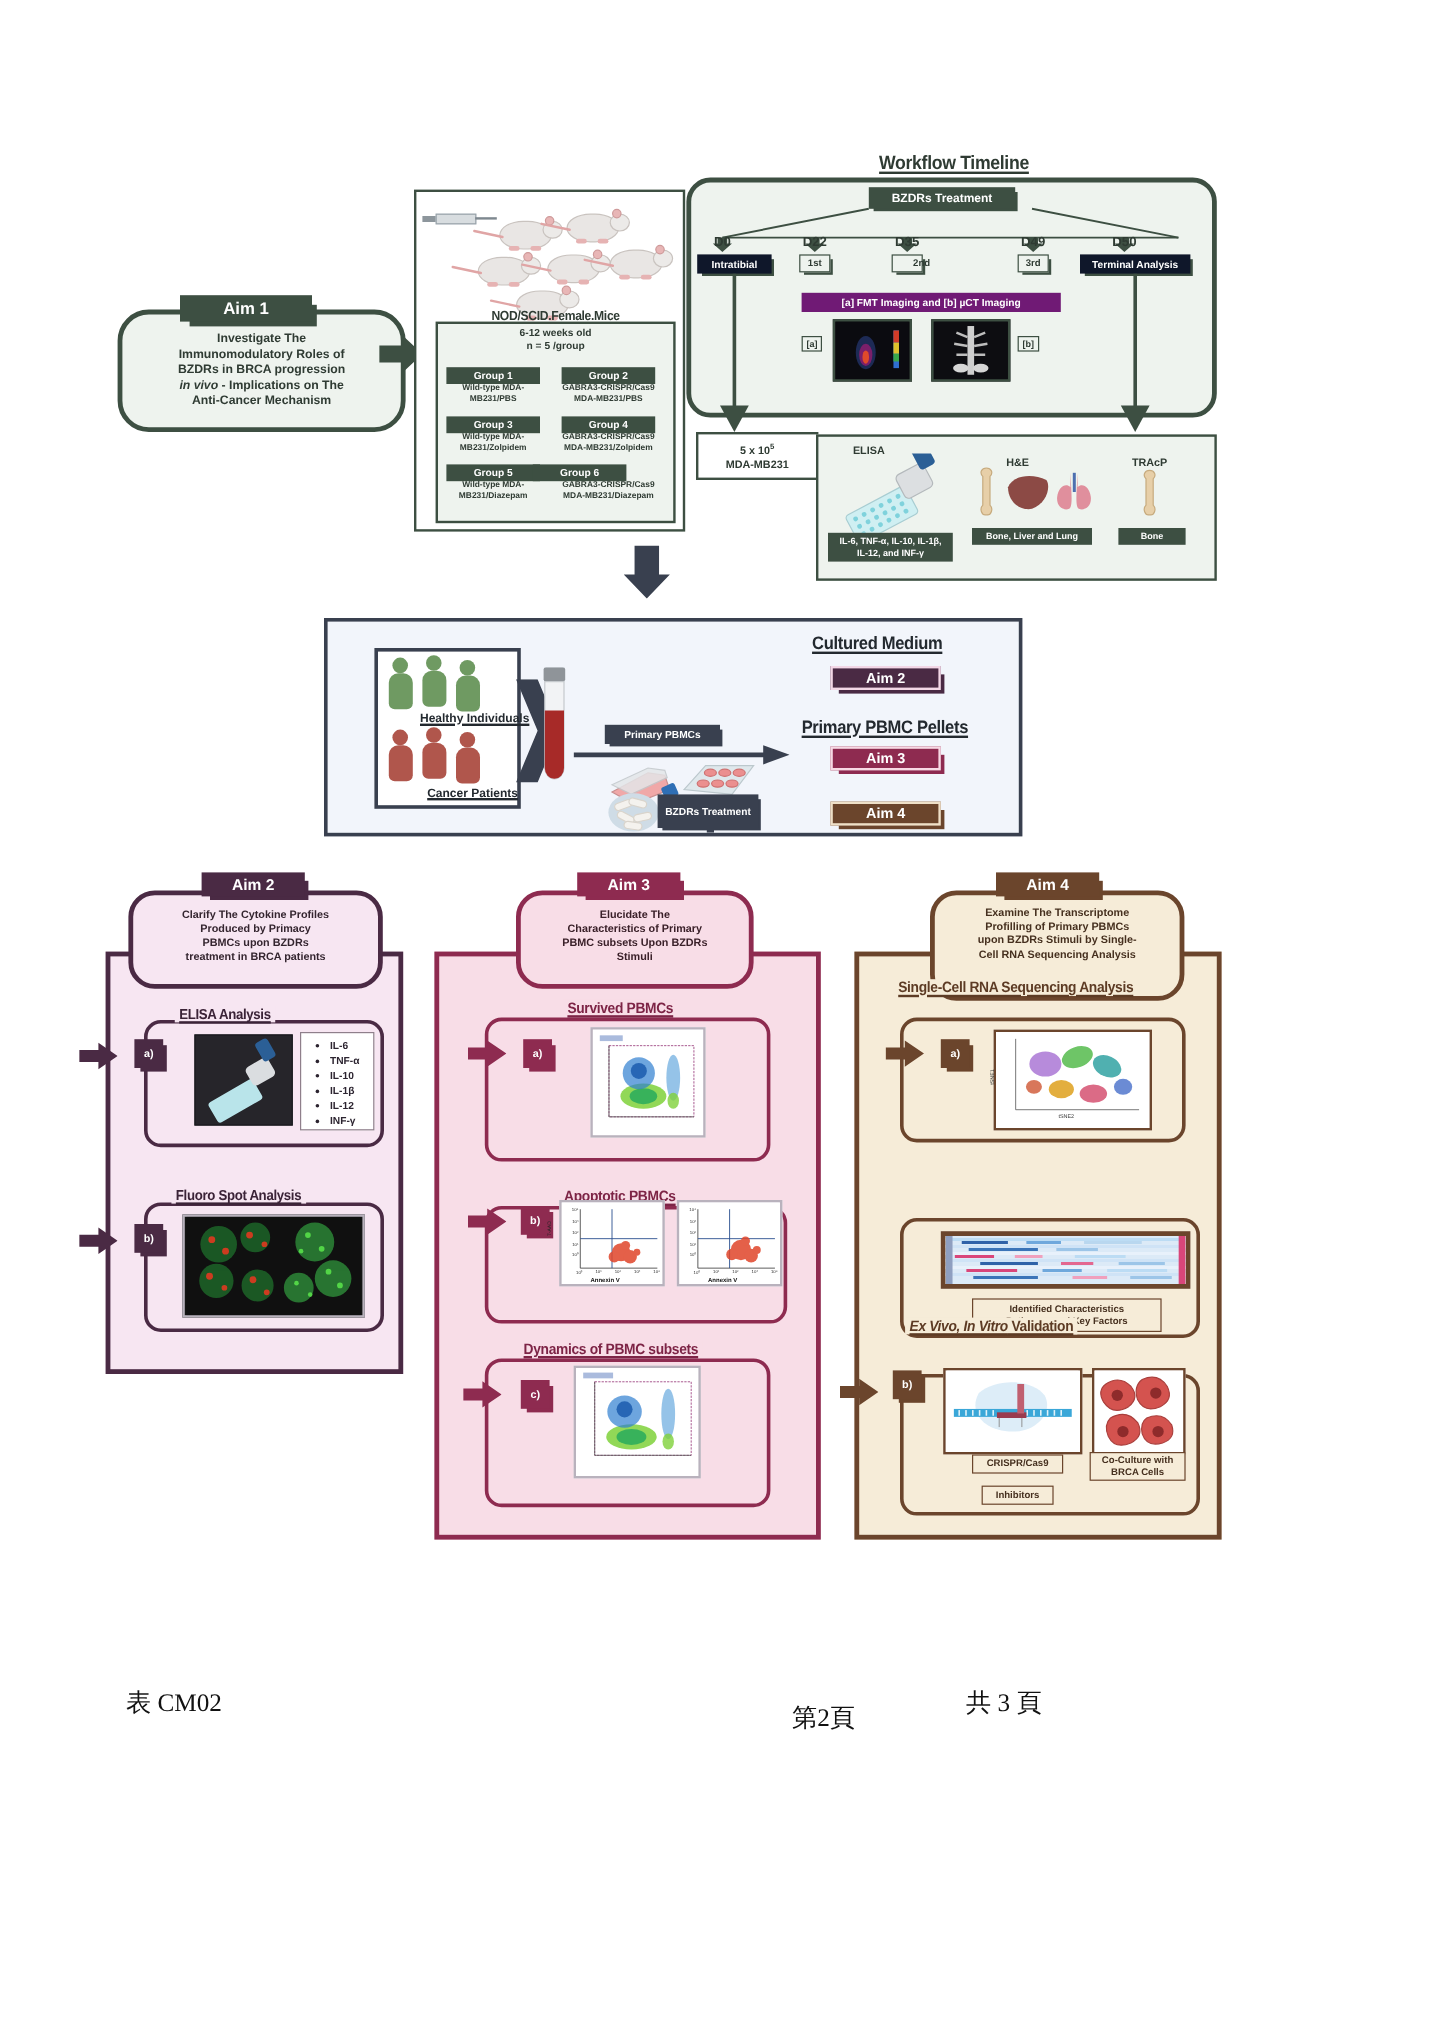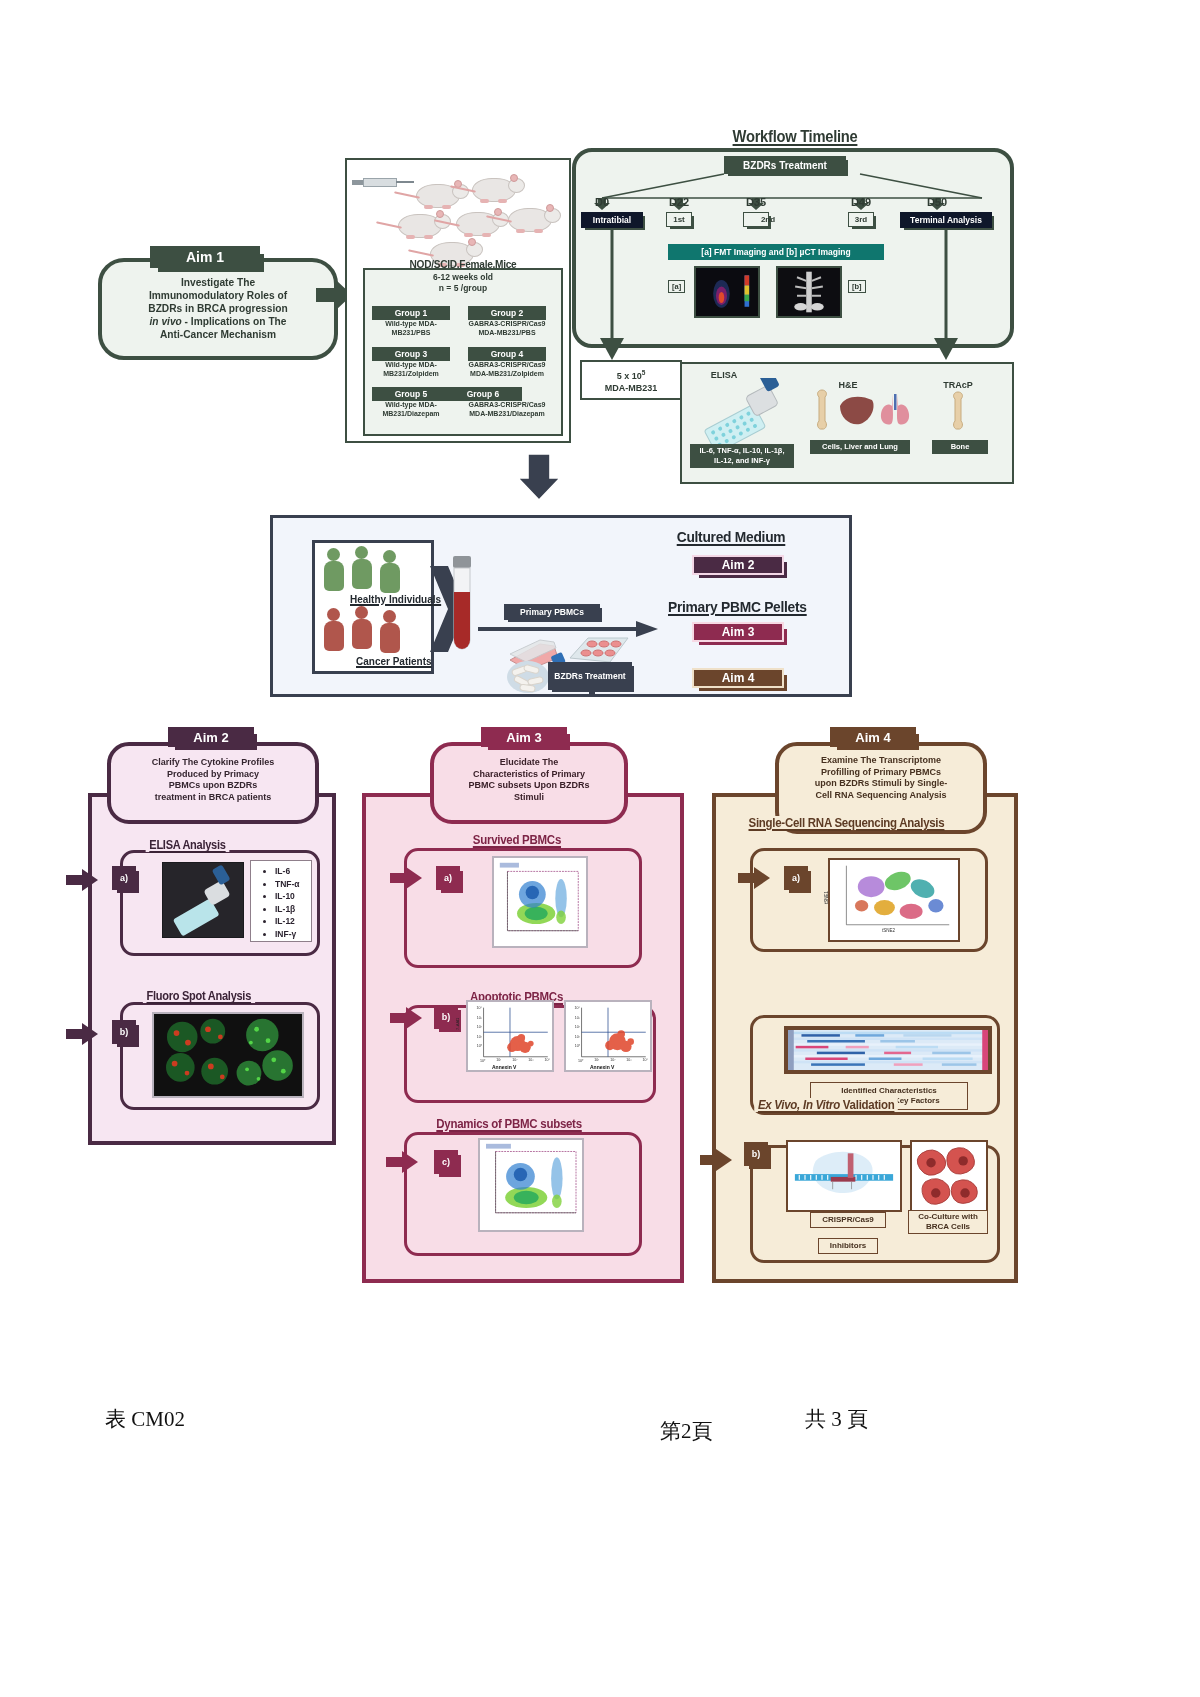--- a/index.html
+++ b/index.html
@@ -126,21 +126,21 @@
     box-shadow:3px 3px 0 -1px #3d4f42;
   }
   .tl-small {
     background:#eef3ee; color:#2f3b33; font-size:8px; font-weight:700;
     border:1.5px solid #3d4f42;
     display:flex; align-items:center; justify-content:center;
     box-shadow:3px 3px 0 -1px #3d4f42;
   }
   #img-band {
     left:668px; top:244px; width:216px; height:16px;
-    background:#0f766e; color:#fff; font-size:8.5px; font-weight:700;
+    background:#701a75; color:#fff; font-size:8.5px; font-weight:700;
     display:flex; align-items:center; justify-content:center;
   }
   .img-frame { border:2px solid #3d4f42; background:#0e0e12; }
   .img-tag {
     background:#eef3ee; border:1.5px solid #3d4f42; font-size:7.5px;
     font-weight:700; padding:1px 3px;
   }
 
   
   #cells-box {
@@ -534,21 +534,21 @@
   <path d="M10,2 C14,2 16,6 13,9 L13,33 C16,36 14,42 10,41 C6,42 4,36 7,33 L7,9 C4,6 6,2 10,2 Z" fill="#e7cfa8" stroke="#c7ab7e"></path>
 </svg>
 <svg class="abs organ" style="left:838px;top:394px;width:38px;height:32px;" viewBox="0 0 38 32">
   <path d="M2,12 C6,2 22,0 34,6 C38,12 34,26 22,30 C12,32 2,24 2,12 Z" fill="#8c4a45"></path>
 </svg>
 <svg class="abs organ" style="left:878px;top:392px;width:34px;height:36px;" viewBox="0 0 34 36">
   <path d="M14,2 L14,14 C10,10 4,14 3,22 C2,30 8,34 13,32 C16,30 15,20 14,2 Z" fill="#e08f9d"></path>
   <path d="M20,2 L20,14 C24,10 30,14 31,22 C32,30 26,34 21,32 C18,30 19,20 20,2 Z" fill="#e08f9d"></path>
   <rect x="16" y="2" width="2.5" height="16" fill="#4e6fb0"></rect>
 </svg>
-<div class="abs assay-band" style="left:810px;top:440px;width:100px;">Cells, Liver and Lung</div>
+<div class="abs assay-band" style="left:810px;top:440px;width:100px;">Bone, Liver and Lung</div>
 
 <div class="abs assay-lbl" style="left:932px;top:380px;width:52px;">TRAcP</div>
 <svg class="abs organ" style="left:948px;top:390px;width:22px;height:42px;" viewBox="0 0 22 42">
   <path d="M10,2 C14,2 16,6 13,9 L13,31 C16,34 14,40 10,39 C6,40 4,34 7,31 L7,9 C4,6 6,2 10,2 Z" fill="#e7cfa8" stroke="#c7ab7e"></path>
 </svg>
 <div class="abs assay-band" style="left:932px;top:440px;width:56px;">Bone</div>
 
 <svg class="abs" id="big-arrow" viewBox="0 0 46 50">
   <path d="M12,2 L34,2 L34,26 L44,26 L23,48 L2,26 L12,26 Z" fill="#39404f" stroke="#fff" stroke-width="1.6"></path>
 </svg>

